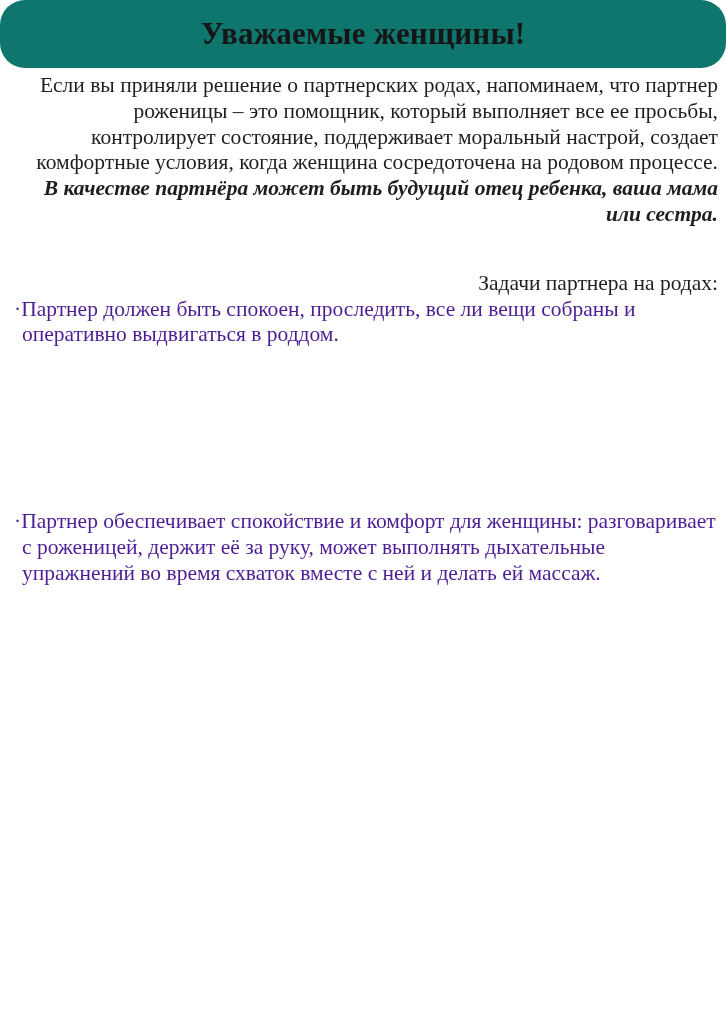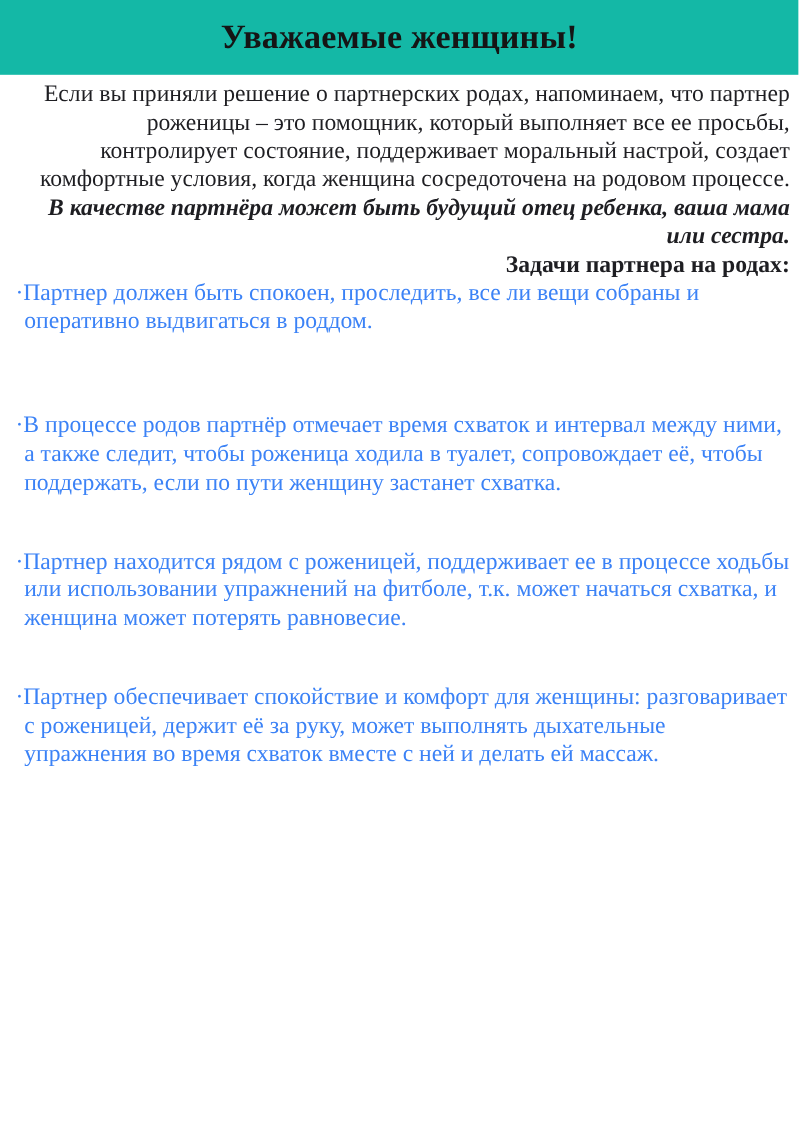--- a/index.html
+++ b/index.html
@@ -53,70 +53,69 @@
     color: #1e1e22;
   }
   .para.intro {
     padding-top: 5px;
   }
   .para.italic {
     font-style: italic;
     font-weight: bold;
   }
   .para.bold {
-    font-weight: bold;
+    font-weight: normal;
+    margin-top: 43px;
   }
   
   .bullet {
     font-size: 21.5px;
     line-height: 25.8px;
     margin: 0;
     padding-left: 8px;
     text-indent: -8px;
-    color: #3b82f6;
+    color: #4c1d95;
   }
   .bullet .dot {
     font-size: 21.5px;
   }
   .gap {
     height: 23px;
   }
 </style>
 </head>
 <body>
 
 <div class="page">
 
-  <div class="header-band" style="background: #14b8a6;">
+  <div class="header-band" style="background: #0f766e; border-radius: 25px;">
     <div class="header-title">Уважаемые женщины!</div>
   </div>
 
   <div class="body-area">
 
     <p class="para intro">Если вы приняли решение о партнерских родах, напоминаем, что партнер роженицы – это помощник, который выполняет все ее просьбы, контролирует состояние, поддерживает моральный настрой, создает комфортные условия, когда женщина сосредоточена на родовом процессе.</p>
 
     <p class="para italic">В качестве партнёра может быть будущий отец ребенка, ваша мама или сестра.</p>
 
     <p class="para bold">Задачи партнера на родах:</p>
 
     <p class="bullet"><span class="dot">·</span><span>Партнер должен быть спокоен, проследить, все ли вещи собраны и оперативно выдвигаться в роддом.</span></p>
     <div class="gap"></div>
 
     <div class="gap"></div>
 
     <div class="gap"></div>
 
-    <p class="bullet"><span class="dot">·</span><span>В процессе родов партнёр отмечает время схваток и интервал между ними, а также следит, чтобы роженица ходила в туалет, сопровождает её, чтобы поддержать, если по пути женщину застанет схватка.</span></p>
     <div class="gap"></div>
 
     <div class="gap"></div>
 
-    <p class="bullet"><span class="dot">·</span><span>Партнер находится рядом с роженицей, поддерживает ее в процессе ходьбы или использовании упражнений на фитболе, т.к. может начаться схватка, и женщина может потерять равновесие.</span></p>
     <div class="gap"></div>
 
     <div class="gap"></div>
 
-    <p class="bullet"><span class="dot">·</span><span>Партнер обеспечивает спокойствие и комфорт для женщины: разговаривает с роженицей, держит её за руку, может выполнять дыхательные упражнения во время схваток вместе с ней и делать ей массаж.</span></p>
+    <p class="bullet"><span class="dot">·</span><span>Партнер обеспечивает спокойствие и комфорт для женщины: разговаривает с роженицей, держит её за руку, может выполнять дыхательные упражнений во время схваток вместе с ней и делать ей массаж.</span></p>
     <div class="gap"></div>
 
 
   </div>
 </div>
 
 </body></html>

